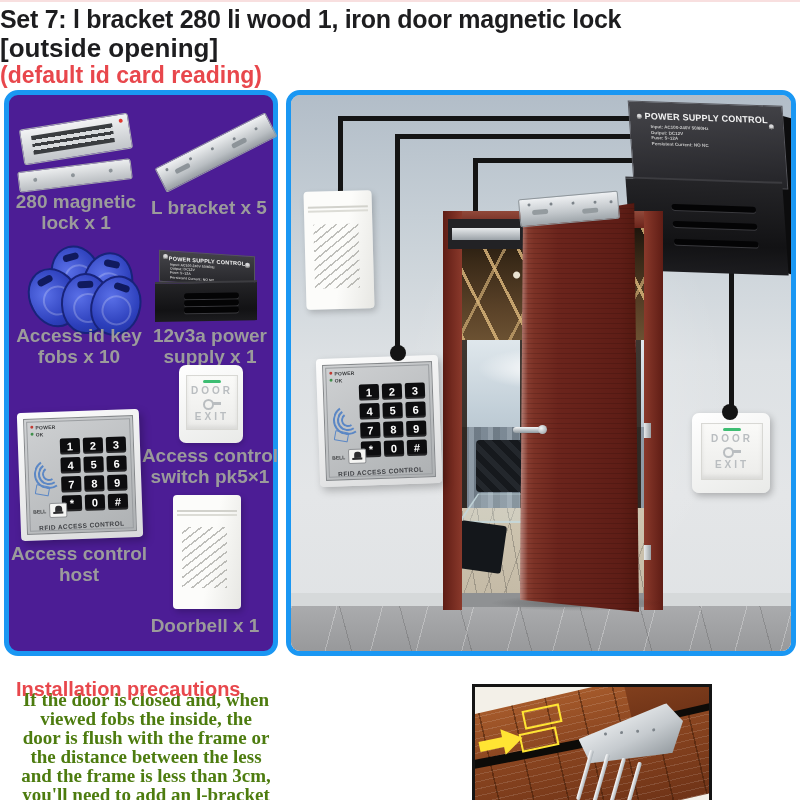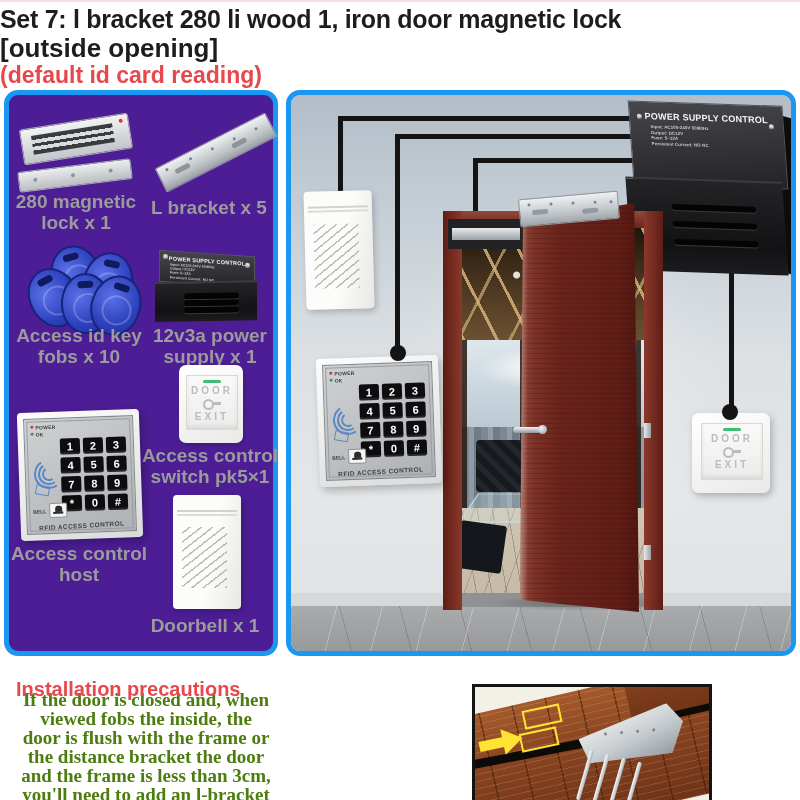--- a/index.html
+++ b/index.html
@@ -478,21 +478,21 @@
     <i class="wdot wd1"></i>
     <i class="wdot wd2"></i>
   </section>
 
   <section class="prec">
     <div class="ph">Installation precautions</div>
     <div class="plines">
       <div class="pl">If the door is closed and, when</div>
       <div class="pl">viewed fobs the inside, the</div>
       <div class="pl">door is flush with the frame or</div>
-      <div class="pl">the distance bracket the door</div>
+      <div class="pl">the distance between the less</div>
       <div class="pl">and the frame is less than 3cm,</div>
       <div class="pl">you'll need to add an l-bracket</div>
     </div>
   </section>
 
   <figure class="inset">
     <div class="wood-main"></div>
     <div class="wood-top"></div>
     <div class="gap1"></div>
     <div class="gap2"></div>

